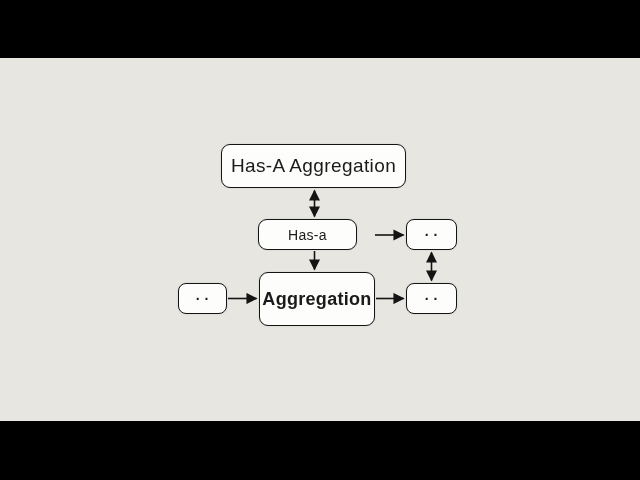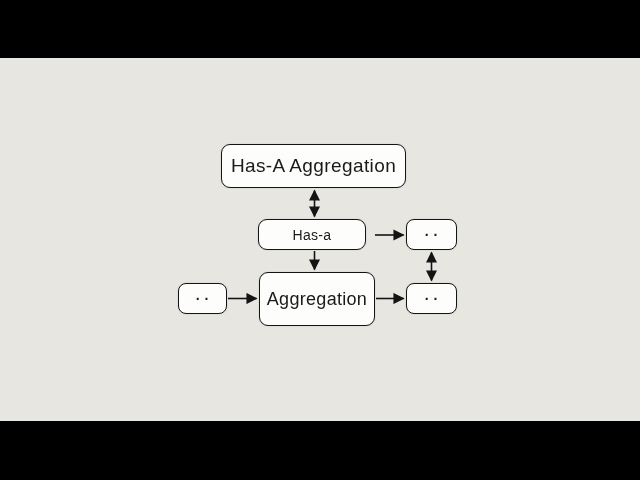--- a/index.html
+++ b/index.html
@@ -43,28 +43,29 @@
     justify-content: center;
     color: #1a1a1a;
     box-shadow: 0 0 2px rgba(0,0,0,0.12);
   }
   .node-title {
     left: 221px; top: 144px; width: 185px; height: 44px;
     font-size: 19px;
     letter-spacing: 0.4px;
   }
   .node-hasa {
-    left: 258px; top: 219px; width: 108px; height: 31px;
+    left: 258px; top: 219px; width: 99px; height: 31px;
     font-size: 14px;
     letter-spacing: 0.3px;
   }
   .node-aggregation {
     left: 259px; top: 272px; width: 116px; height: 54px;
     font-size: 18px;
     letter-spacing: 0.3px;
+    font-weight: bold;
   }
   .node-stub {
     width: 51px; height: 31px;
     border-radius: 8px;
     font-size: 14px;
     font-weight: bold;
     letter-spacing: 4px;
     text-indent: 4px; 
   }
   .node-stub-left  { left: 178px; top: 283px; width: 49px; }

